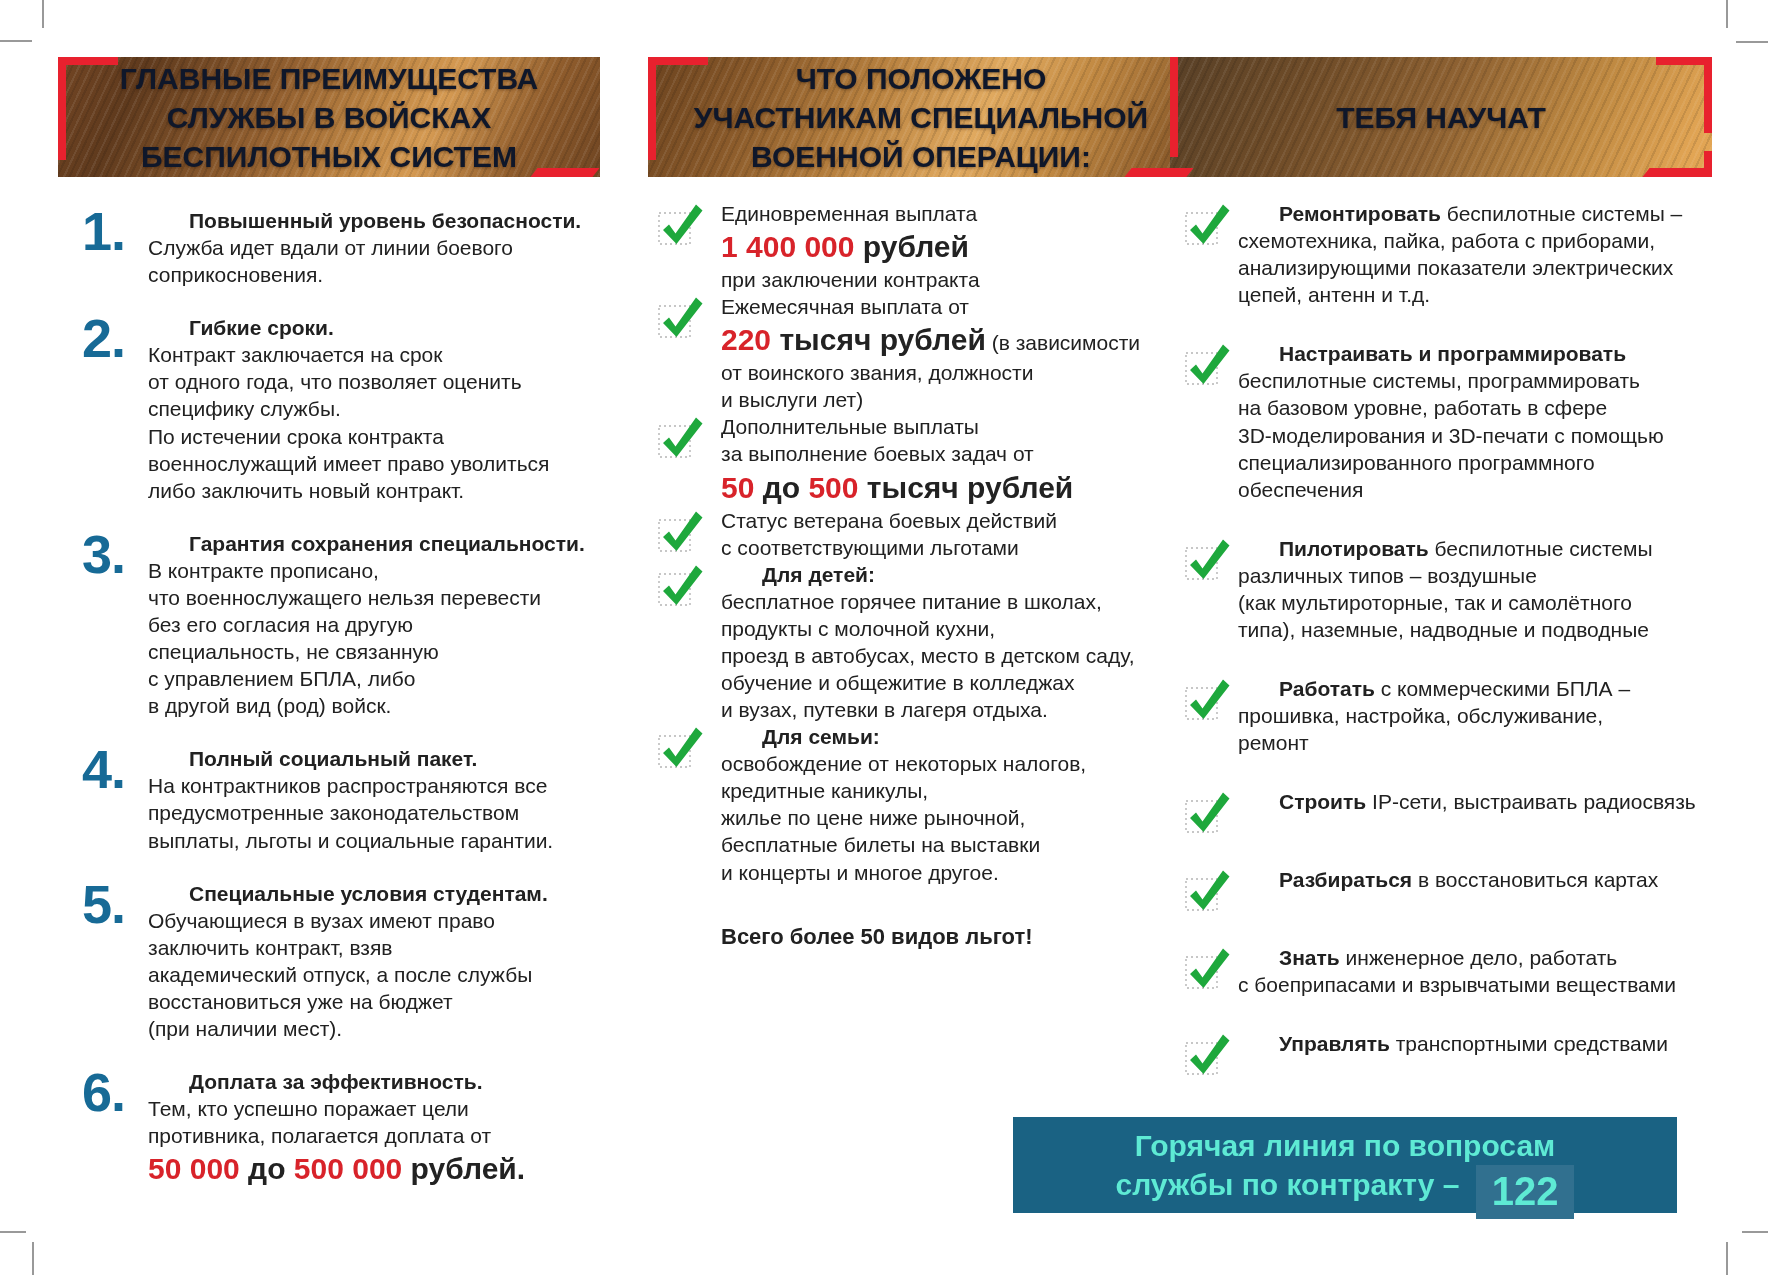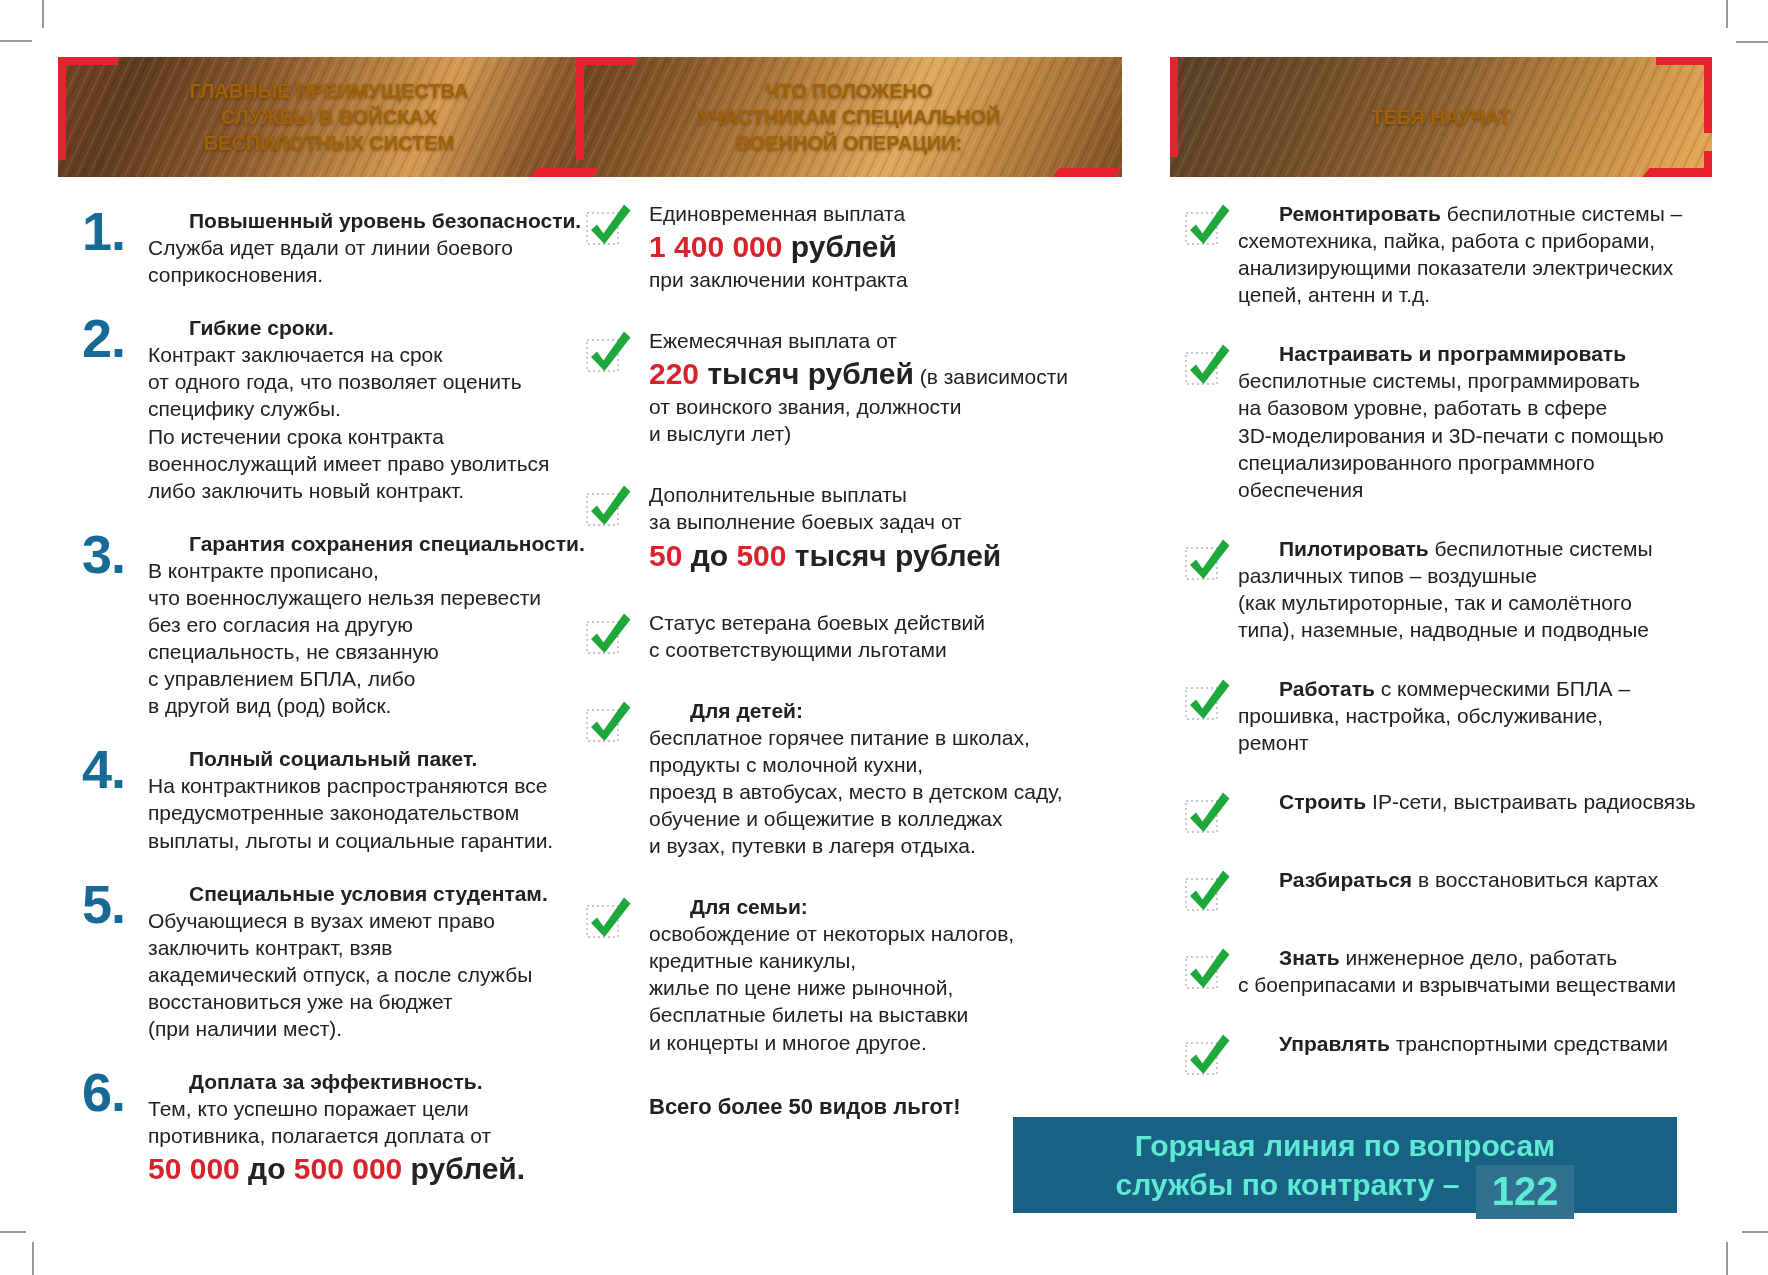--- a/index.html
+++ b/index.html
@@ -10,48 +10,48 @@
   html,body{background:#fff;}
   body{font-family:"Liberation Sans","DejaVu Sans",sans-serif;color:var(--c-text);}
   #page{position:relative;width:1768px;height:1275px;background:#fff;overflow:hidden;}
 
   
   .crop{position:absolute;background:var(--c-crop);}
 
   
   .col{position:absolute;top:57px;}
   #col1{left:58px;width:542px;}
-  #col2{left:576px;width:546px;}
+  #col2{left:648px;width:546px;}
   #col3{left:1170px;width:542px;}
 
   .hdr{position:relative;height:120px;display:flex;align-items:center;justify-content:center;}
   .hdr-bg{position:absolute;inset:0;}
   .h1 .hdr-bg{background:
     repeating-linear-gradient(115deg,rgba(255,255,255,.08) 0 2px,rgba(255,255,255,0) 2px 5px,rgba(0,0,0,.10) 5px 7px,rgba(0,0,0,0) 7px 11px),
     linear-gradient(115deg,#734624 0%,#5f3a1d 15%,#936030 40%,#c08744 58%,#d59a52 68%,#8f5c2c 85%,#6f4522 100%);}
   .h2 .hdr-bg{background:
     repeating-linear-gradient(115deg,rgba(255,255,255,.08) 0 2px,rgba(255,255,255,0) 2px 5px,rgba(0,0,0,.10) 5px 7px,rgba(0,0,0,0) 7px 11px),
     linear-gradient(115deg,#6b431f 0%,#8a5a2a 20%,#b8813f 40%,#e0a95f 60%,#c28a43 75%,#7c4e24 100%);}
   .h3 .hdr-bg{background:
     repeating-linear-gradient(115deg,rgba(255,255,255,.07) 0 2px,rgba(255,255,255,0) 2px 5px,rgba(0,0,0,.10) 5px 7px,rgba(0,0,0,0) 7px 11px),
     linear-gradient(115deg,#584027 0%,#6f4c28 25%,#8f6232 50%,#c08a42 75%,#e2a554 95%);}
-  .hdr-text{position:relative;z-index:2;color:#a16207;font-weight:700;font-size:20px;line-height:1.3;
+  .hdr-text{position:relative;z-index:2;color:#0f172a;font-weight:700;font-size:30px;line-height:1.3;
     text-align:center;white-space:pre-line;text-shadow:0 1px 3px rgba(50,25,0,.45);}
   
   .br{position:absolute;z-index:3;}
   .br-tl{top:0;left:0;width:60px;height:103px;border-top:8px solid var(--c-red);border-left:8px solid var(--c-red);}
   .br-tl-v{top:0;left:0;width:8px;height:100px;background:var(--c-red);}
   .br-tr{top:0;right:0;width:56px;height:76px;border-top:8px solid var(--c-red);border-right:8px solid var(--c-red);}
   .br-br{bottom:0;right:4px;width:62px;height:9px;background:var(--c-red);transform:skewX(-38deg);}
   .br-br-v{bottom:0;right:0;width:8px;height:26px;background:var(--c-red);}
 
   
   .items{display:flex;flex-direction:column;}
   .items-advantages{padding:30px 0 0 24px;gap:26px;}
-  .items-benefits{padding:23px 0 0 10px;gap:34px;}
+  .items-benefits{padding:23px 0 0 10px;}
   .items-training{padding:23px 0 0 15px;gap:32px;justify-content:center;}
 
   .item{display:flex;align-items:flex-start;}
   .num{flex:none;width:66px;font-size:54px;font-weight:700;color:var(--c-num);line-height:46px;padding-top:1px;letter-spacing:-1px;}
   .chk{flex:none;width:46px;height:46px;}
   .items-benefits .chk{margin-right:17px;}
   .items-training .chk{margin-right:7px;}
   .txt{white-space:pre-line;font-size:21px;line-height:1.29;color:var(--c-text);}
   .b{font-weight:700;margin-left:41px;}
   .bigr{font-weight:700;font-size:30px;line-height:1.3;color:var(--c-money);}

